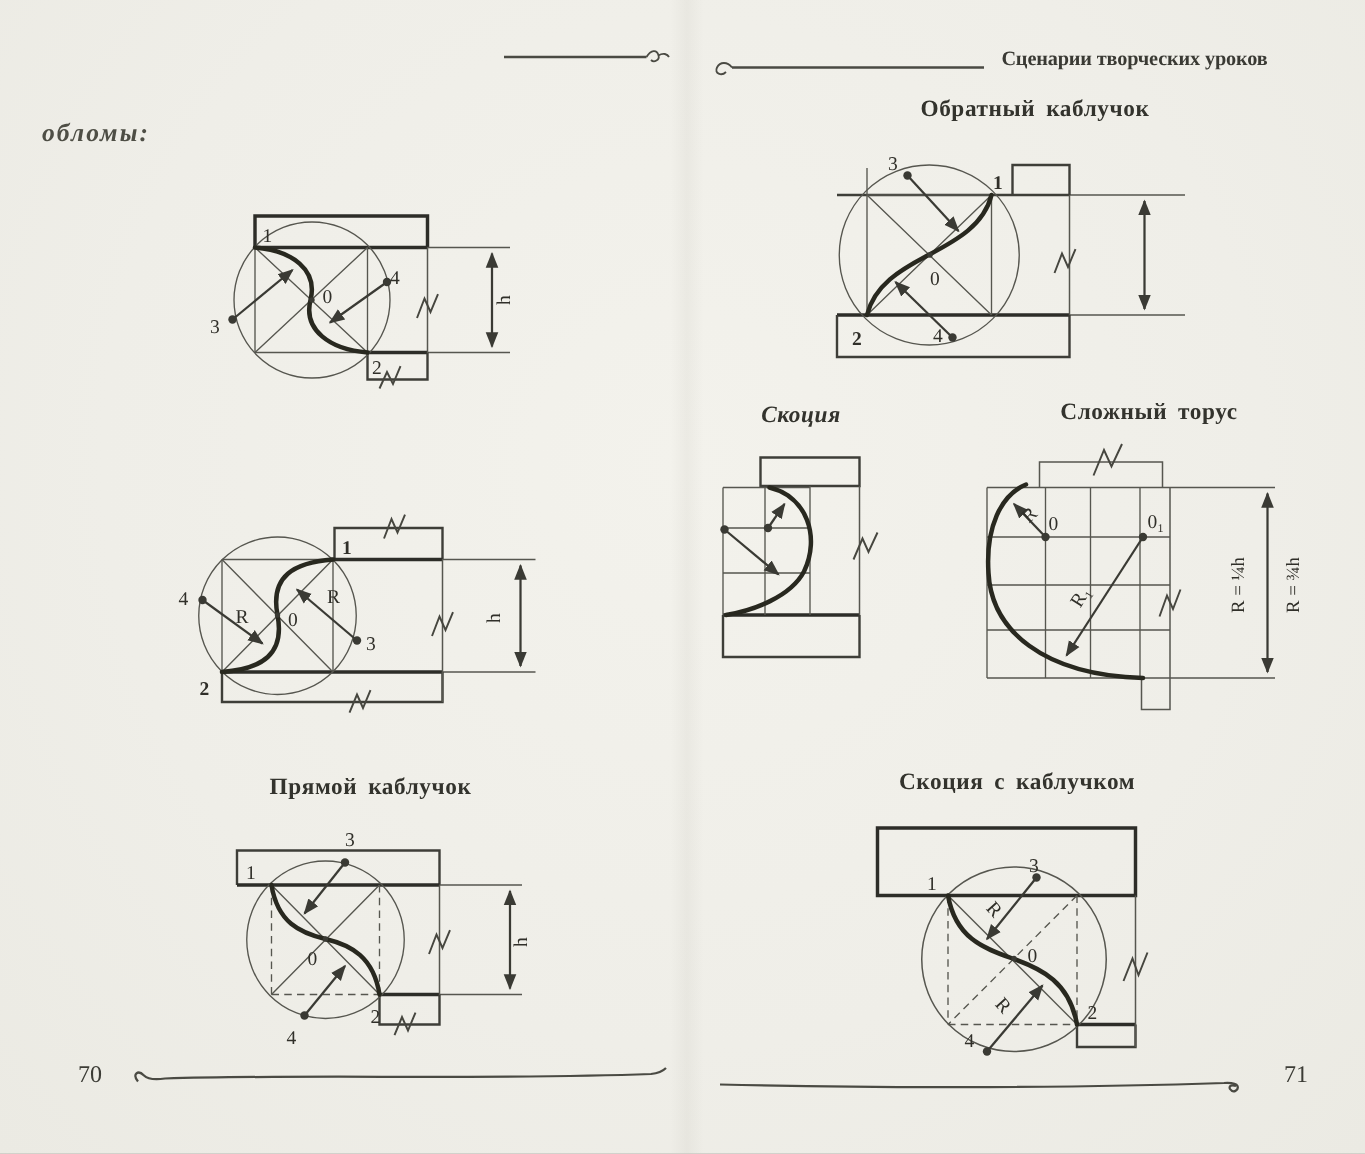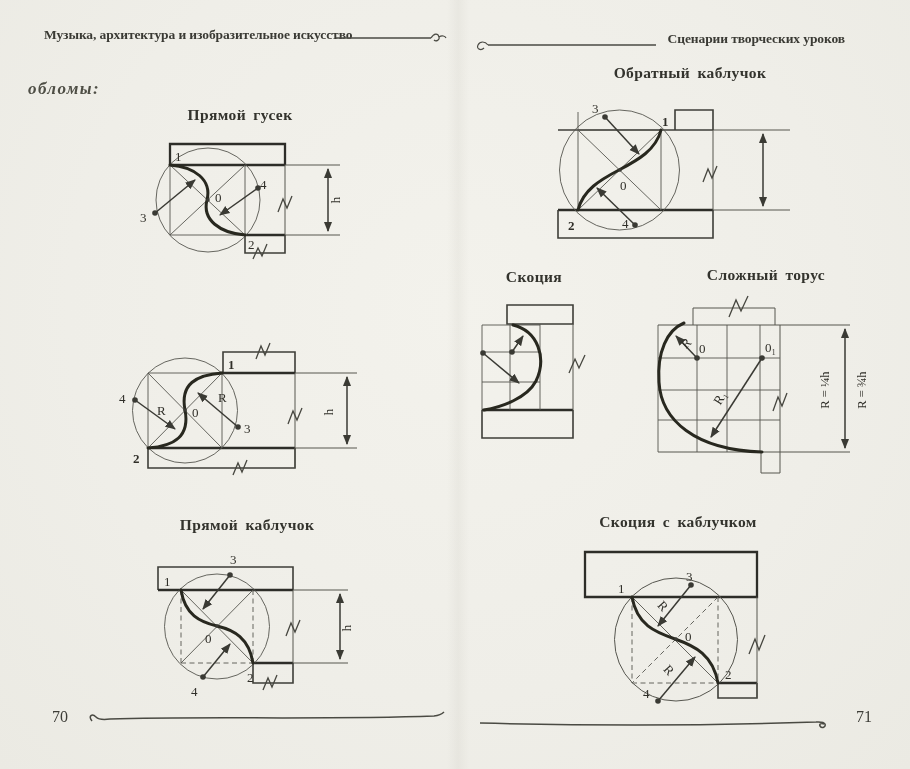--- a/index.html
+++ b/index.html
@@ -42,29 +42,27 @@
   text.lblb{font-weight:bold;}
   text.lbls{font-size:12.5px;}
 </style>
 </head>
 <body>
 
 <div id="scan">
 
   <div class="abs gutter" style="left:447px;top:0;width:22px;height:769px;"></div>
 
-  <div class="abs hdr" style="left:44px;top:27px;">Музыка, архитектура и изобразительное искусство</div>
   <svg class="abs" style="left:336px;top:30px;" width="112" height="16" viewBox="0 0 112 16">
     <path class="rule" stroke-width="1.6" d="M0,8 H95"></path>
     <path class="rule" stroke-width="1.2" d="M95,8 c3,-5 7,-5 8,-1 c1,3 -3,5 -5,3 M103,7 c3,-2 6,-1 7,1"></path>
   </svg>
 
   <div class="abs intro" style="left:28px;top:79px;">обломы:</div>
 
-  <div class="abs figtitle" style="left:150px;top:106px;width:180px;">Прямой гусек</div>
   <svg class="abs" style="left:130px;top:138px;" width="225" height="122" viewBox="130 138 225 122">
     <defs>
       <marker id="ar-f1" viewBox="0 0 10 10" refX="9" refY="5" markerWidth="7" markerHeight="7" orient="auto-start-reverse">
         <path d="M0,1 L10,5 L0,9 z" fill="#3a3a34"></path>
       </marker>
     </defs>
     <g>
       <path class="thick" d="M170,165 V144 H285 V165"></path>
       <path class="thick" d="M170,165 H285"></path>
       <path class="thin" d="M285,165 H340"></path>
@@ -243,21 +241,21 @@
       <line class="arrow" stroke-width="1.1" x1="763" y1="134" x2="763" y2="206" marker-start="url(#ar-f4)" marker-end="url(#ar-f4)"></line>
     </g>
     <circle class="dot" cx="620" cy="170" r="1.8"></circle>
     <text class="lbl lblb" x="662" y="126">1</text>
     <text class="lbl lblb" x="568" y="230">2</text>
     <text class="lbl" x="592" y="113">3</text>
     <text class="lbl" x="622" y="228">4</text>
     <text class="lbl" x="620" y="190">0</text>
   </svg>
 
-  <div class="abs figtitle" style="left:484px;top:268px;width:100px;">Скоция</div>
+  <div class="abs figtitle" style="left:484px;top:268px;width:100px;font-style:italic;">Скоция</div>
   <svg class="abs" style="left:476px;top:295px;" width="126" height="150" viewBox="476 295 126 150">
     <defs>
       <marker id="ar-f5" viewBox="0 0 10 10" refX="9" refY="5" markerWidth="7" markerHeight="7" orient="auto-start-reverse">
         <path d="M0,1 L10,5 L0,9 z" fill="#3a3a34"></path>
       </marker>
     </defs>
     <g>
       <path class="med" d="M507,324 V305 H573 V324 Z"></path>
       <path class="thick" d="M482,410 H573"></path>
       <path class="med" d="M482,410 V438 H573 V410"></path>

